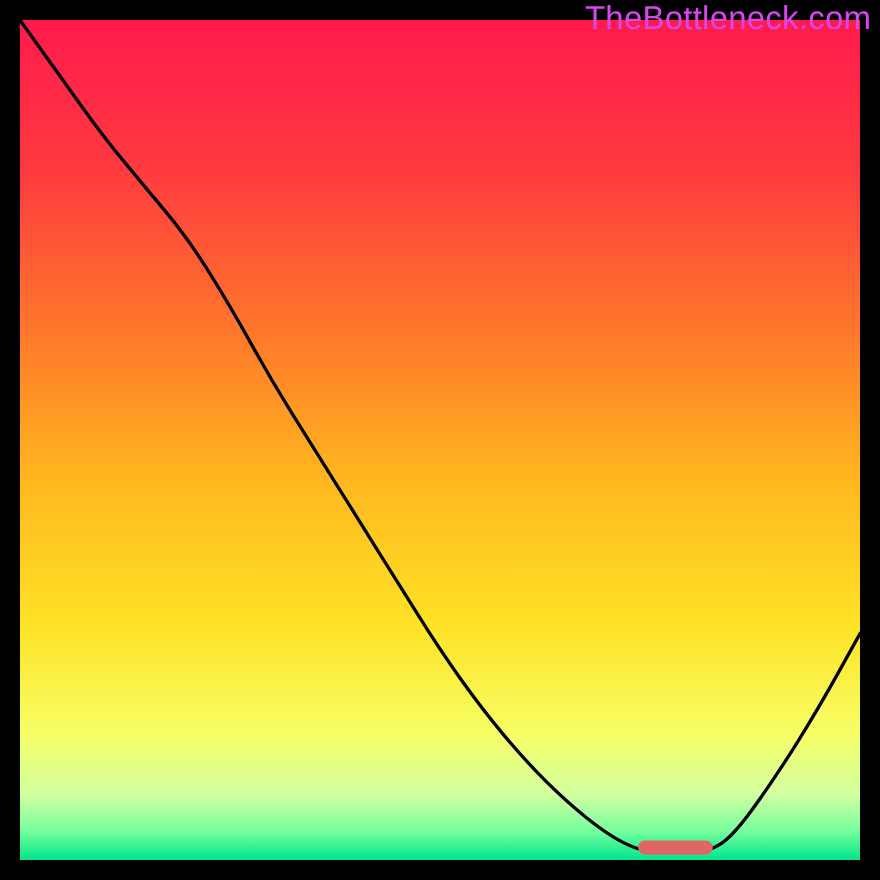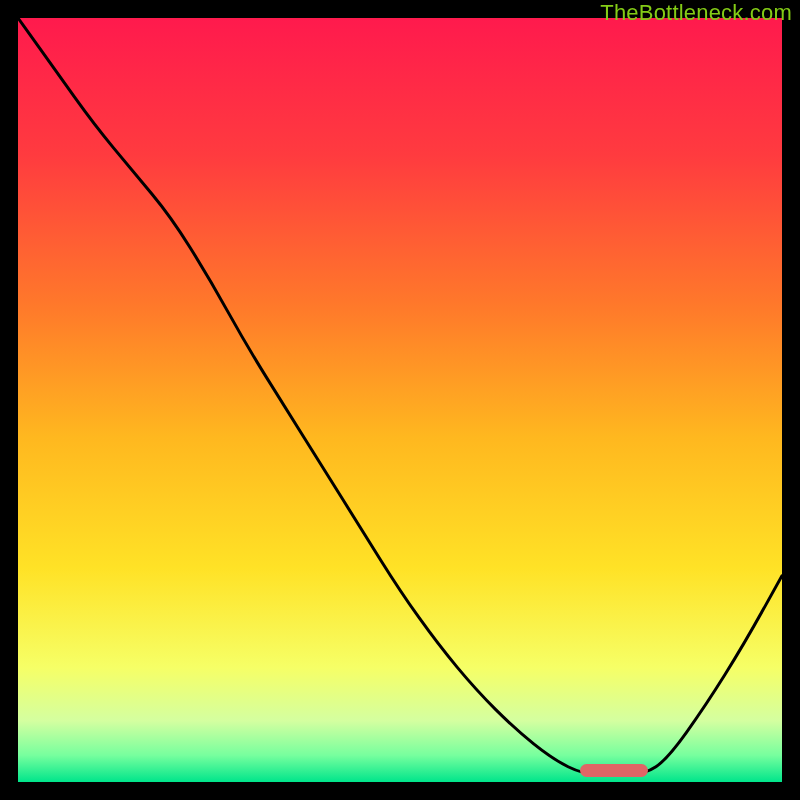--- a/index.html
+++ b/index.html
@@ -23,22 +23,22 @@
     left: 18px;
     top: 18px;
     width: 764px;
     height: 764px;
     overflow: hidden;
   }
   .watermark {
     position: absolute;
     top: 0px;
     right: 8px;
-    color: #84cc16;
-    font-size: 22px;
+    color: #d946ef;
+    font-size: 30px;
     font-weight: 500;
     letter-spacing: 0.2px;
     user-select: none;
   }
   .marker {
     position: absolute;
     background: #e06666;
     border-radius: 8px;
   }
 </style>

